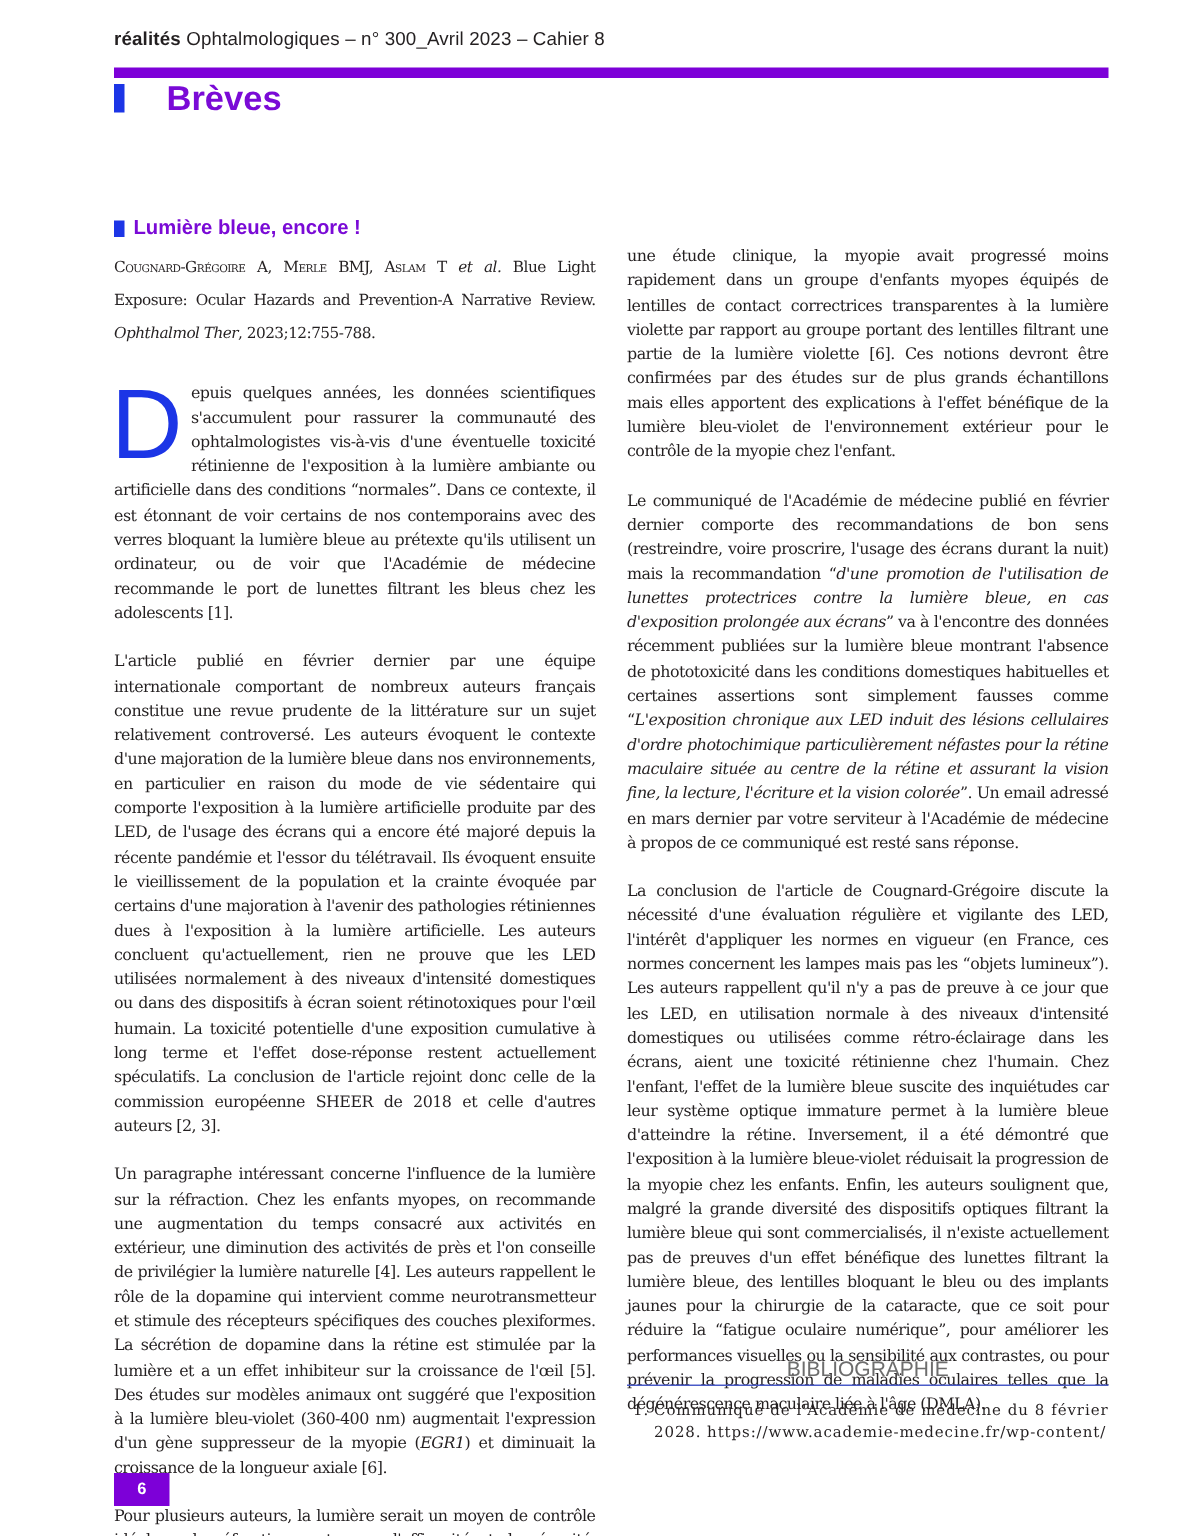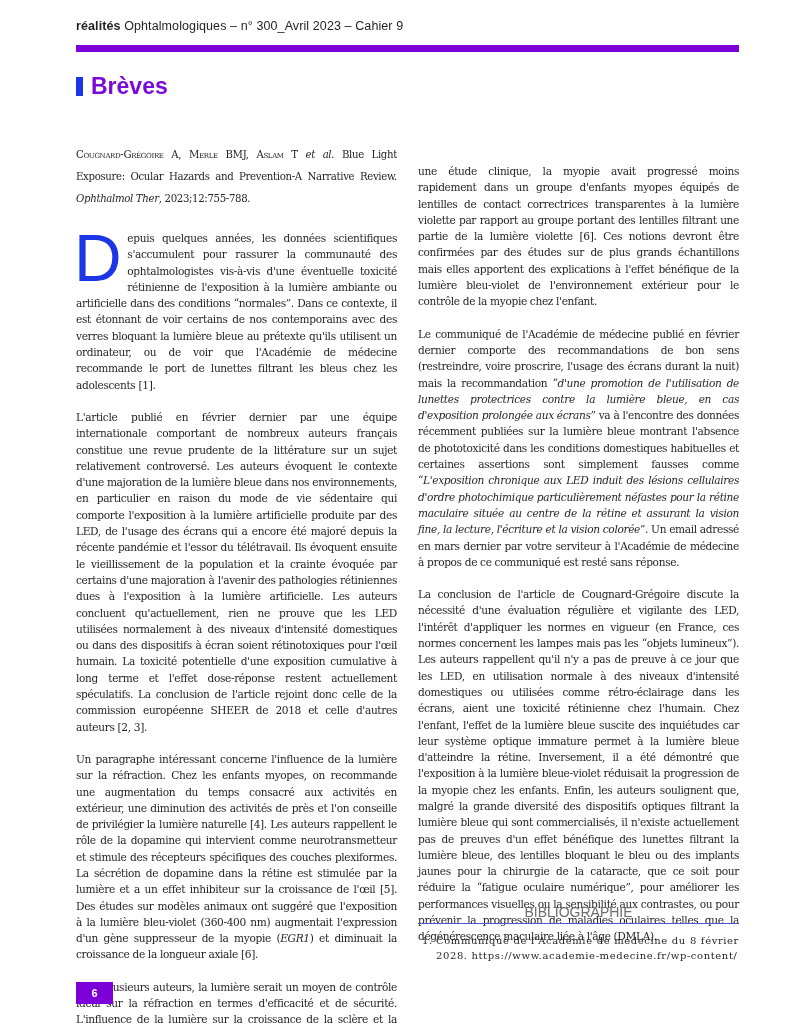--- a/index.html
+++ b/index.html
@@ -1,20 +1,20 @@
 <!DOCTYPE html>
 <html><head>
 <meta charset="utf-8">
 <style>
   html, body { margin:0; padding:0; background:#ffffff; }
   body { width:796px; height:1024px; position:relative; overflow:hidden; color:#231f20; }
   .header-line { position:absolute; left:76px; top:19px; font-family:"Liberation Sans", sans-serif; font-size:12.5px; color:#231f20; letter-spacing:0.1px; }
   .header-line .brand { font-weight:bold;text-align:right; }
   .top-bar { position:absolute; left:76px; top:45px; width:663px; height:7px; background:#7d00d8; }
-  .section-title { position:absolute; left:76px; top:73px; display:flex; align-items:center; }
+  .section-title { position:absolute; left:76px; top:52px; display:flex; align-items:center;gap:20px; }
   .section-marker { width:7px; height:19px; background:#1c35e6; margin-right:8px; }
   .section-text { font-family:"Liberation Sans", sans-serif; font-weight:bold; font-size:23px; color:#7a0ad6; }
 
   .col { position:absolute; font-family:"DejaVu Serif", serif; font-size:10.6px; line-height:16.3px; text-align:justify; color:#231f20; letter-spacing:-0.35px; }
   .col-left { left:76px; top:144px; width:321px; }
   .col-right { left:418px; top:138px; width:321px;margin-top:25px; }
   .col p { margin:0 0 16px 0; }
 
   .article-title { display:flex; align-items:center; margin-bottom:8px; }
   .title-marker { width:7px; height:11px; background:#1c35e6; margin-right:6px; }
@@ -28,30 +28,34 @@
   .biblio-item { font-family:"DejaVu Serif", serif; font-size:10px; line-height:15px; margin-top:9px; display:flex; letter-spacing:0.6px; text-align:justify; }
   .biblio-num { width:14px; flex:none; padding-left:4px; }
 
   .page-number { position:absolute; left:76px; top:982px; width:37px; height:22px; background:#7d00d8; color:#ffffff; font-family:"Liberation Sans", sans-serif; font-weight:bold; font-size:11px; display:flex; align-items:center; justify-content:center; }
   i { font-style:italic; }
 </style>
 </head>
 <body>
 
 <div class="header-line">
-  <span class="brand">réalités</span><span> Ophtalmologiques – n° 300_Avril 2023 – Cahier 9</span>
+  <span class="brand">réalités</span><span> Ophtalmologiques – n° 300_Avril 2023 – Cahier 8</span>
 </div>
 <div class="top-bar"></div>
 
 <div class="section-title">
   <div class="section-marker"></div>
   <span class="section-text">Brèves</span>
 </div>
 
 <div class="col col-left">
+  <div class="article-title">
+    <div class="title-marker"></div>
+    <span class="title-text">Lumière bleue, encore !</span>
+  </div>
   <p class="reference"><span class="sc">Cougnard-Grégoire</span><span> A, </span><span class="sc">Merle</span><span> BMJ, </span><span class="sc">Aslam</span><span> T </span><i>et al.</i><span> Blue Light Exposure: Ocular Hazards and Prevention-A Narrative Review. </span><i>Ophthalmol Ther</i><span>, 2023;12:755-788.</span></p>
 
   <p><span class="dropcap">D</span><span>epuis quelques années, les données scientifiques s'accumulent pour rassurer la communauté des ophtalmologistes vis-à-vis d'une éventuelle toxicité rétinienne de l'exposition à la lumière ambiante ou artificielle dans des conditions “normales”. Dans ce contexte, il est étonnant de voir certains de nos contemporains avec des verres bloquant la lumière bleue au prétexte qu'ils utilisent un ordinateur, ou de voir que l'Académie de médecine recommande le port de lunettes filtrant les bleus chez les adolescents [1].</span></p>
   <p>L'article publié en février dernier par une équipe internationale comportant de nombreux auteurs français constitue une revue prudente de la littérature sur un sujet relativement controversé. Les auteurs évoquent le contexte d'une majoration de la lumière bleue dans nos environnements, en particulier en raison du mode de vie sédentaire qui comporte l'exposition à la lumière artificielle produite par des LED, de l'usage des écrans qui a encore été majoré depuis la récente pandémie et l'essor du télétravail. Ils évoquent ensuite le vieillissement de la population et la crainte évoquée par certains d'une majoration à l'avenir des pathologies rétiniennes dues à l'exposition à la lumière artificielle. Les auteurs concluent qu'actuellement, rien ne prouve que les LED utilisées normalement à des niveaux d'intensité domestiques ou dans des dispositifs à écran soient rétinotoxiques pour l'œil humain. La toxicité potentielle d'une exposition cumulative à long terme et l'effet dose-réponse restent actuellement spéculatifs. La conclusion de l'article rejoint donc celle de la commission européenne SHEER de 2018 et celle d'autres auteurs [2, 3].</p>
   <p><span>Un paragraphe intéressant concerne l'influence de la lumière sur la réfraction. Chez les enfants myopes, on recommande une augmentation du temps consacré aux activités en extérieur, une diminution des activités de près et l'on conseille de privilégier la lumière naturelle [4]. Les auteurs rappellent le rôle de la dopamine qui intervient comme neurotransmetteur et stimule des récepteurs spécifiques des couches plexiformes. La sécrétion de dopamine dans la rétine est stimulée par la lumière et a un effet inhibiteur sur la croissance de l'œil [5]. Des études sur modèles animaux ont suggéré que l'exposition à la lumière bleu-violet (360-400 nm) augmentait l'expression d'un gène suppresseur de la myopie (</span><i>EGR1</i><span>) et diminuait la croissance de la longueur axiale [6].</span></p>
   <p>Pour plusieurs auteurs, la lumière serait un moyen de contrôle idéal sur la réfraction en termes d'efficacité et de sécurité. L'influence de la lumière sur la croissance de la sclère et la réfraction varie suivant le moment de la journée [7]. Dans</p>
 </div>
 
 <div class="col col-right">
   <p>une étude clinique, la myopie avait progressé moins rapidement dans un groupe d'enfants myopes équipés de lentilles de contact correctrices transparentes à la lumière violette par rapport au groupe portant des lentilles filtrant une partie de la lumière violette [6]. Ces notions devront être confirmées par des études sur de plus grands échantillons mais elles apportent des explications à l'effet bénéfique de la lumière bleu-violet de l'environnement extérieur pour le contrôle de la myopie chez l'enfant.</p>

